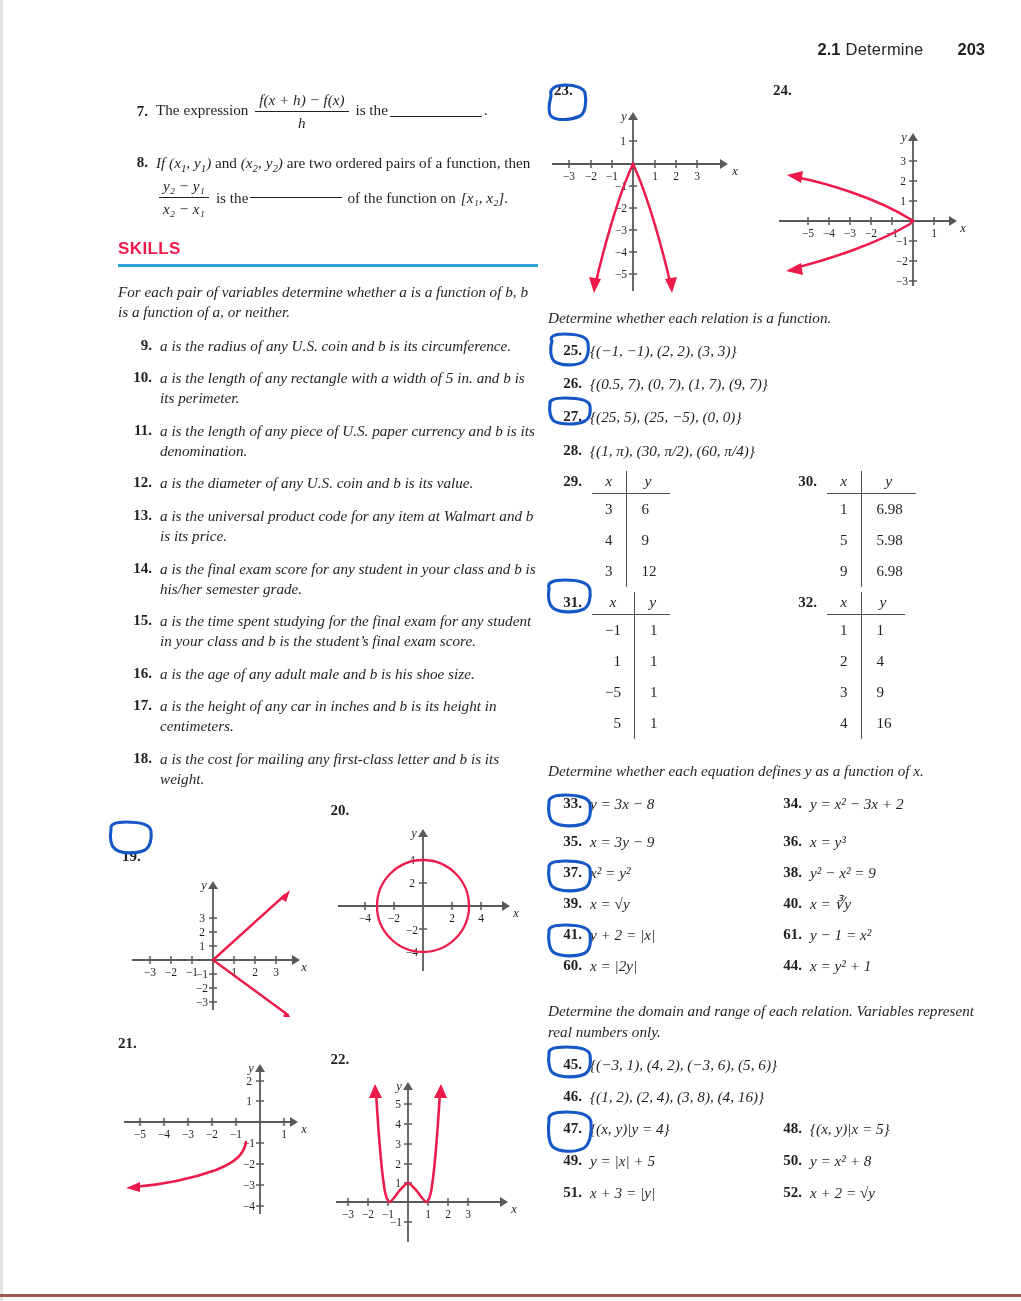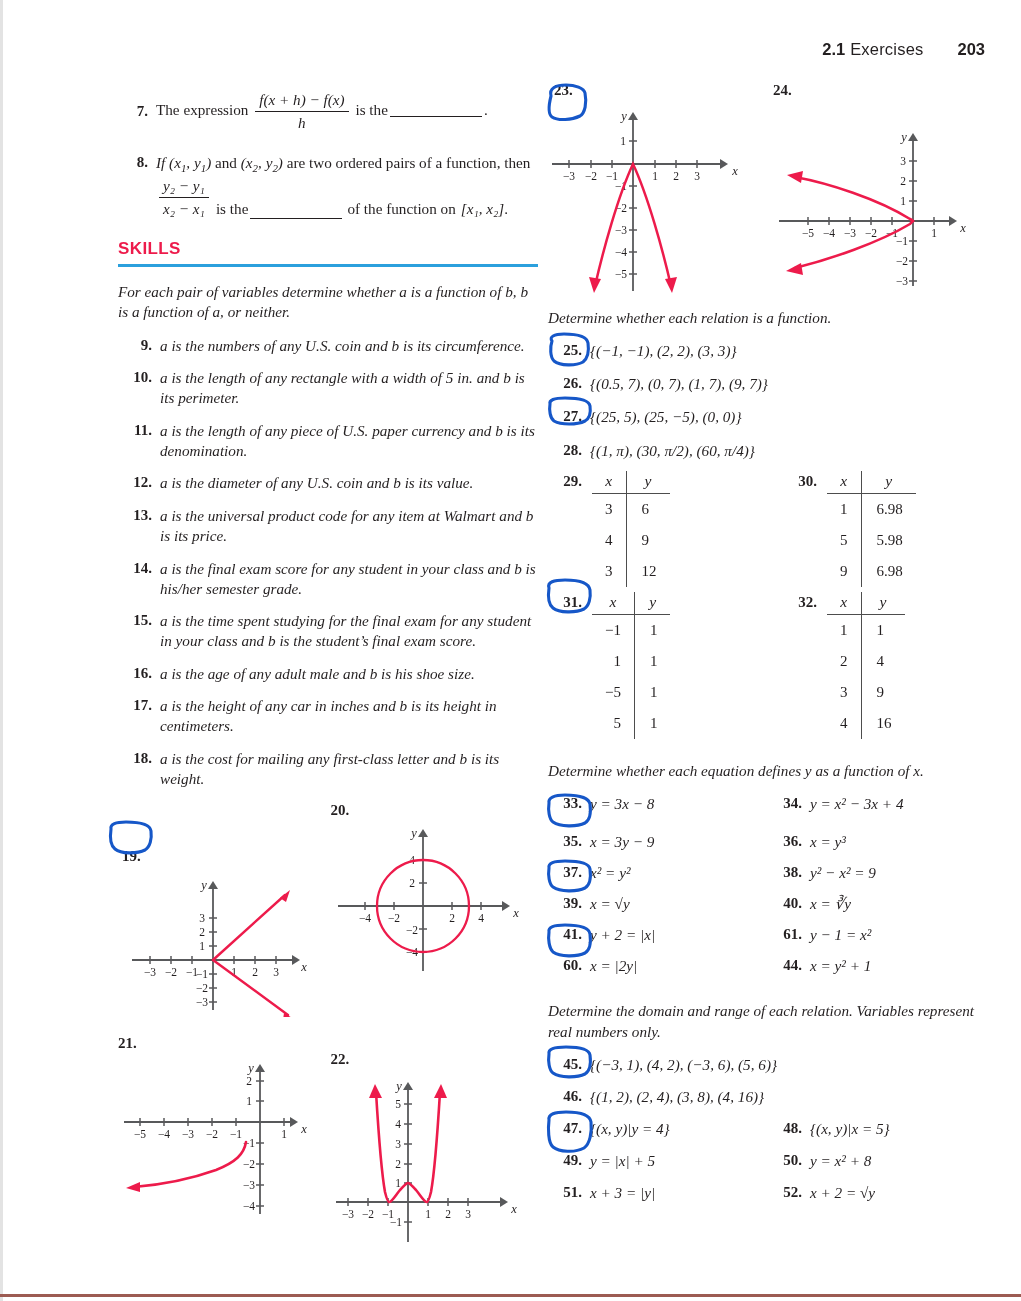--- a/index.html
+++ b/index.html
@@ -113,21 +113,21 @@
   .blank{display:inline-block;border-bottom:1.1px solid #231f20;width:92px;vertical-align:-2px;margin:0 2px;}
 </style>
 </head>
 <body>
 
 <div class="page">
 
   <div class="edge-left"></div>
 
   <div class="header">
-    <span class="sec">2.1</span><span class="word">Exercises</span><span class="pg">203</span>
+    <span class="sec">2.1</span><span class="word">Determine</span><span class="pg">203</span>
   </div>
 
   <div class="col-left">
 
     <div class="prob" style="align-items:center;margin-bottom:20px;">
       <span class="num">7.</span>
       <span class="body">
         <span>The expression</span>
         <span class="frac">
           <span class="top ital">f(x + h) − f(x)</span>
@@ -136,21 +136,21 @@
         <span>is the</span><span class="blank"></span><span>.</span>
       </span>
     </div>
 
     <div class="prob" style="margin-bottom:16px;">
       <span class="num">8.</span>
       <span class="body">
         <div>
           <span class="ital">If (x<sub>1</sub>, y<sub>1</sub>)</span> and <span class="ital">(x<sub>2</sub>, y<sub>2</sub>)</span> are two ordered pairs of a function, then
         </div>
-        <div style="display:flex;align-items:flex-end;margin-top:3px;">
+        <div style="display:flex;align-items:center;margin-top:3px;">
           <span class="frac">
             <span class="top ital">y₂ − y₁</span>
             <span class="bot ital">x₂ − x₁</span>
           </span>
           <span style="margin-left:4px;">is the</span>
             <span class="blank"></span>
             <span style="margin-left:3px;">of the function on</span>
           <span class="ital" style="margin-left:5px;">[x₁, x₂]</span>
             <span>.</span>
         </div>
@@ -158,21 +158,21 @@
     </div>
 
     <div class="skills-head">SKILLS</div>
     <div class="skills-rule"></div>
 
     <div class="instr">For each pair of variables determine whether a is a function of b, b is a function of a, or neither.</div>
 
     <div style="margin-left:4px;">
       <div class="prob">
         <span class="num">9.</span>
-        <span class="body ital">a is the numbers of any U.S. coin and b is its circumference.</span>
+        <span class="body ital">a is the radius of any U.S. coin and b is its circumference.</span>
       </div>
       <div class="prob">
         <span class="num">10.</span>
         <span class="body ital">a is the length of any rectangle with a width of 5 in. and b is its perimeter.</span>
       </div>
       <div class="prob">
         <span class="num">11.</span>
         <span class="body ital">a is the length of any piece of U.S. paper currency and b is its denomination.</span>
       </div>
       <div class="prob">
@@ -629,21 +629,21 @@
     <div class="instr" style="margin-top:22px;">Determine whether each equation defines y as a function of x.</div>
 
     <div style="margin-top:4px;">
       <div class="two-col-eq">
         <div class="prob" style="margin-bottom:18px;">
           <span class="num" style="min-width:34px;">33.</span>
           <span class="body ital">y = 3x − 8</span>
         </div>
         <div class="prob" style="margin-bottom:11px;">
           <span class="num" style="min-width:34px;">34.</span>
-          <span class="body ital">y = x² − 3x + 4</span>
+          <span class="body ital">y = x² − 3x + 2</span>
         </div>
       </div>
       <div class="two-col-eq">
         <div class="prob" style="margin-bottom:11px;">
           <span class="num" style="min-width:34px;">35.</span>
           <span class="body ital">x = 3y − 9</span>
         </div>
         <div class="prob" style="margin-bottom:11px;">
           <span class="num" style="min-width:34px;">36.</span>
           <span class="body ital">x = y³</span>

